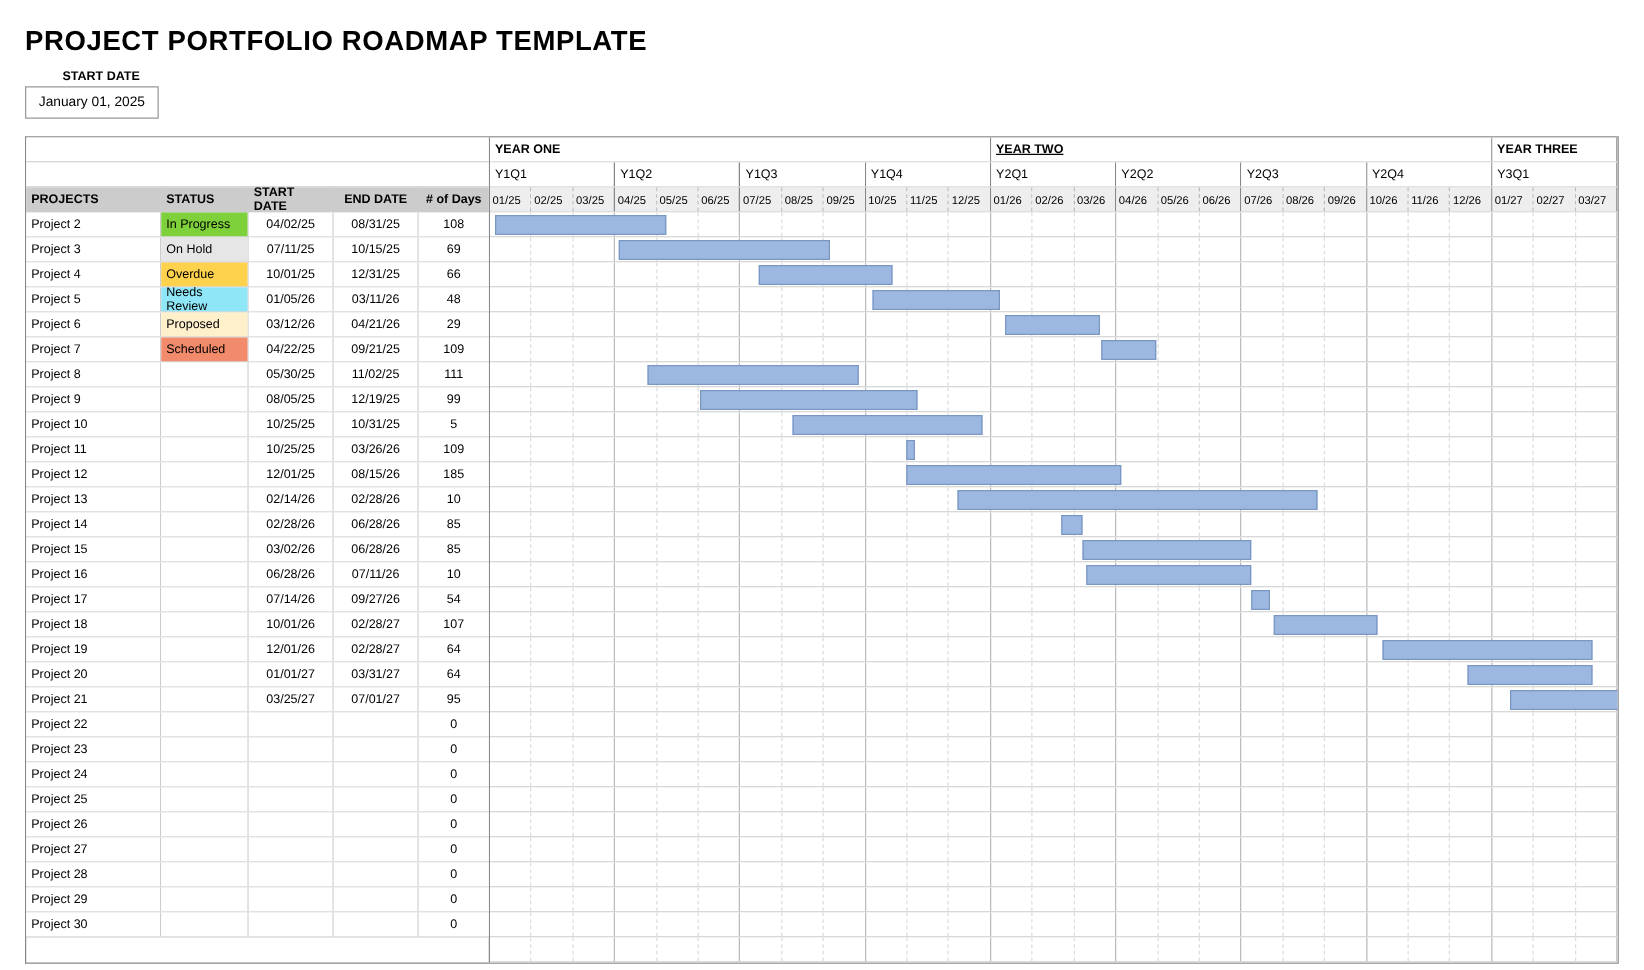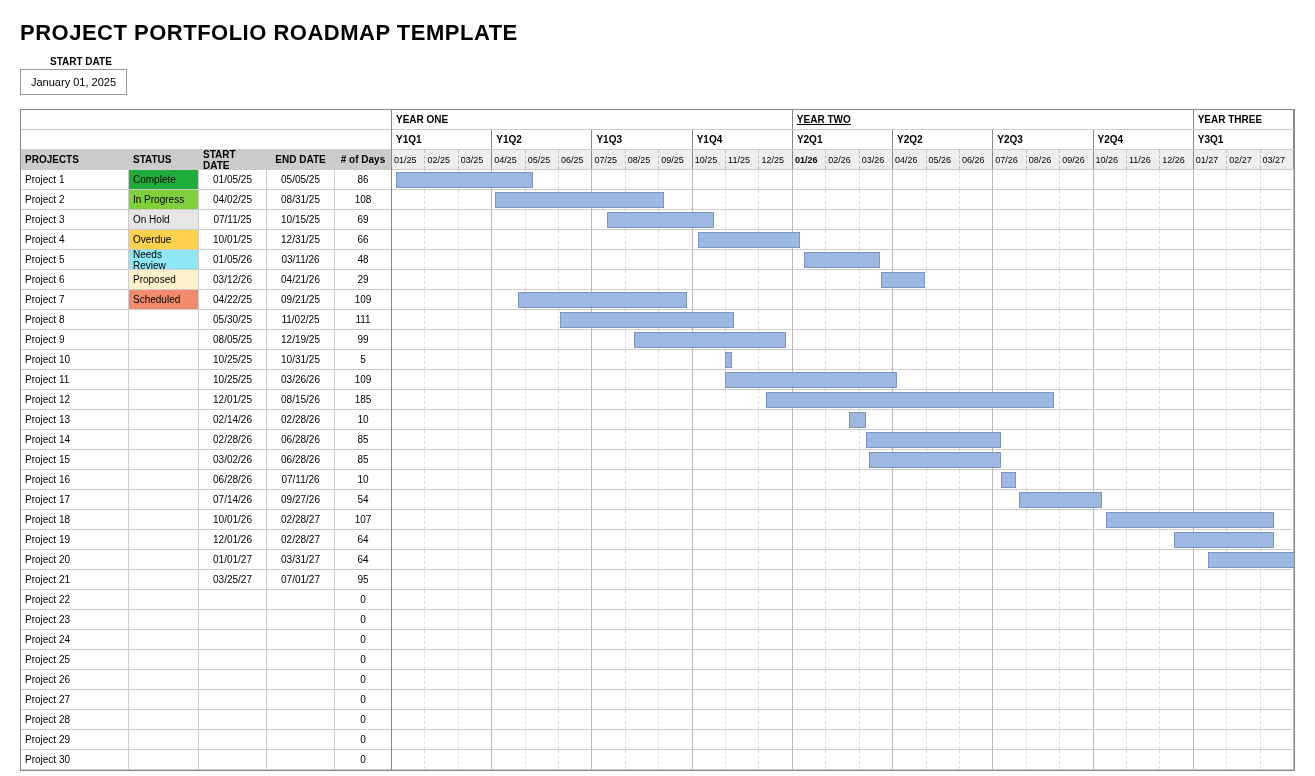--- a/index.html
+++ b/index.html
@@ -66,21 +66,21 @@
     border-right:1px solid #888;
     padding:2px 4px;
     font-weight:700;
     font-size:10px;
     background:#fff;
     display:flex; align-items:center;
   }
   .quarter-cell {
     border-right:1px solid #888;
     padding:2px 4px;
-    font-size:10px; font-weight:700;
+    font-size:10px; font-weight:400;
     background:#fff;
     display:flex; align-items:center;
   }
   .month-cell {
     border-right:1px dashed #bbb;
     padding:2px 2px;
     font-size:9px;
     background:#eee;
     display:flex; align-items:center;
   }
@@ -112,29 +112,20 @@
     <div class="lh-row quarter"></div>
     <div class="lh-row header">
       <div class="lh-cell c-project">PROJECTS</div>
       <div class="lh-cell c-status">STATUS</div>
       <div class="lh-cell c-start">START DATE</div>
       <div class="lh-cell c-end">END DATE</div>
       <div class="lh-cell c-days"># of Days</div>
     </div>
     <div id="left-rows">
         <div class="data-row">
-          <div class="lh-cell c-project">Project 1</div>
-          <div class="lh-cell c-status" style="padding: 0px;">
-            <div class="status-pill" style="background: rgb(31, 174, 59);">Complete</div>
-          </div>
-          <div class="lh-cell c-start">01/05/25</div>
-          <div class="lh-cell c-end">05/05/25</div>
-          <div class="lh-cell c-days">86</div>
-        </div>
-        <div class="data-row">
           <div class="lh-cell c-project">Project 2</div>
           <div class="lh-cell c-status" style="padding: 0px;">
             <div class="status-pill" style="background: rgb(127, 209, 59);">In Progress</div>
           </div>
           <div class="lh-cell c-start">04/02/25</div>
           <div class="lh-cell c-end">08/31/25</div>
           <div class="lh-cell c-days">108</div>
         </div>
         <div class="data-row">
           <div class="lh-cell c-project">Project 3</div>
@@ -367,21 +358,21 @@
         <div class="month-cell solid" style="width: 34px;">03/25</div>
         <div class="month-cell" style="width: 34px;">04/25</div>
         <div class="month-cell" style="width: 34px; text-align: right;">05/25</div>
         <div class="month-cell solid" style="width: 34px;">06/25</div>
         <div class="month-cell" style="width: 34px;">07/25</div>
         <div class="month-cell" style="width: 34px;">08/25</div>
         <div class="month-cell solid" style="width: 34px;">09/25</div>
         <div class="month-cell" style="width: 34px;">10/25</div>
         <div class="month-cell" style="width: 34px;">11/25</div>
         <div class="month-cell solid" style="width: 34px;">12/25</div>
-        <div class="month-cell" style="width: 34px; font-weight: bold;">01/26</div>
+        <div class="month-cell" style="width: 34px;">01/26</div>
         <div class="month-cell" style="width: 34px;">02/26</div>
         <div class="month-cell solid" style="width: 34px;">03/26</div>
         <div class="month-cell" style="width: 34px;">04/26</div>
         <div class="month-cell" style="width: 34px;">05/26</div>
         <div class="month-cell solid" style="width: 34px;">06/26</div>
         <div class="month-cell" style="width: 34px;">07/26</div>
         <div class="month-cell" style="width: 34px;">08/26</div>
         <div class="month-cell solid" style="width: 34px;">09/26</div>
         <div class="month-cell" style="width: 34px;">10/26</div>
         <div class="month-cell" style="width: 34px;">11/26</div>

